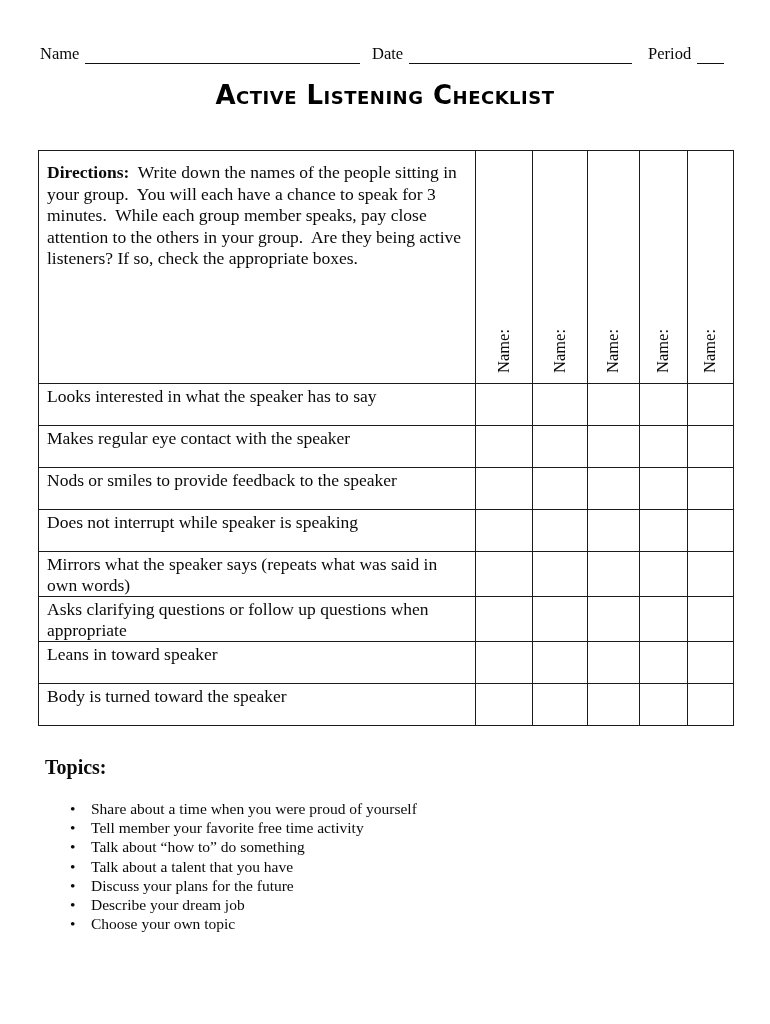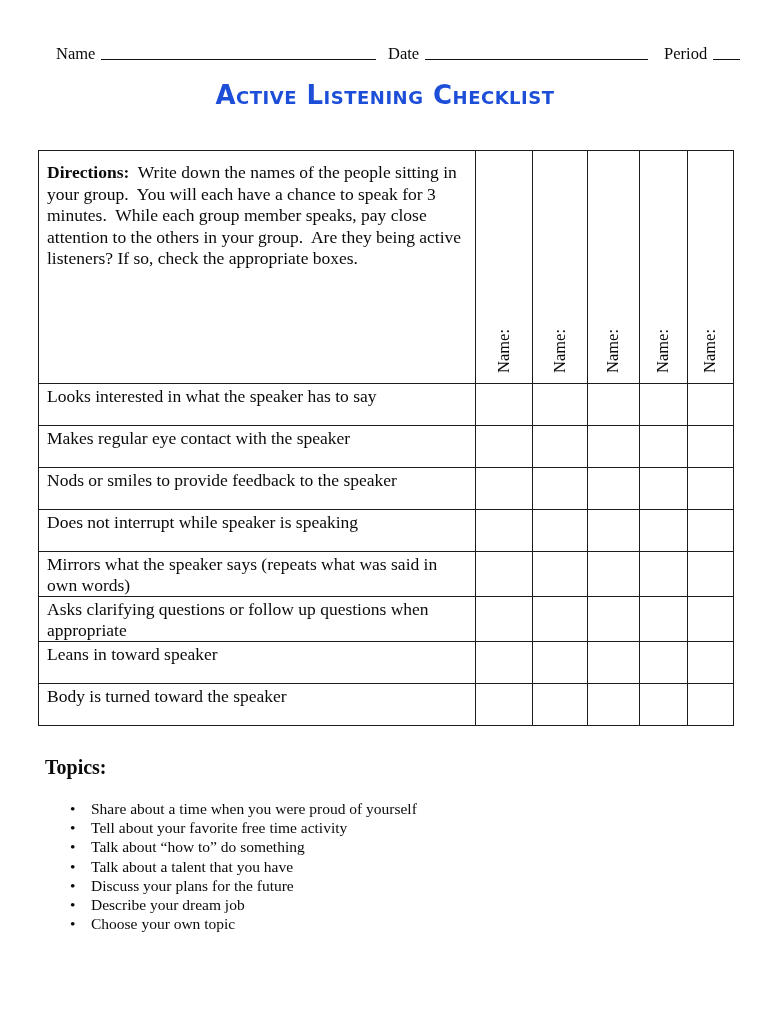--- a/index.html
+++ b/index.html
@@ -18,24 +18,23 @@
     margin: 0 auto;
   }
 
   
   .form-header {
     position: absolute;
     top: 44px;
     left: 40px;
     width: 684px;
     display: flex;
-    align-items: flex-start;
+    align-items: center;
     font-size: 16.5px;
     white-space: nowrap;
-    margin-left: 16px;
   }
   .blank {
     display: inline-block;
     border-bottom: 1.5px solid #111;
     height: 12px;
     position: relative;
     top: 3px;
   }
   .name-blank   { width: 276px; margin-left: 6px; }
   .date-label   { margin-left: 12px; }
@@ -49,21 +48,21 @@
     top: 80px;
     left: 0;
     width: 100%;
     margin: 0;
     text-align: center;
     font-family: "DejaVu Sans", sans-serif;
     font-variant: small-caps;
     font-weight: bold;
     font-size: 26px;
     letter-spacing: 0.5px;
-    color: #1d4ed8;
+    color: #000000;
   }
 
   
   table.checklist {
     position: absolute;
     top: 150px;
     left: 38px;
     width: 695px;
     border-collapse: collapse;
     table-layout: fixed;
@@ -232,21 +231,21 @@
         <td class="check"></td>
         <td class="check"></td>
       </tr>
     </tbody>
   </table>
 
   <h2 class="topics-heading">Topics:</h2>
 
   <ul class="topics-list">
     <li>Share about a time when you were proud of yourself</li>
-    <li>Tell about your favorite free time activity</li>
+    <li>Tell member your favorite free time activity</li>
     <li>Talk about “how to” do something</li>
     <li>Talk about a talent that you have</li>
     <li>Discuss your plans for the future</li>
     <li>Describe your dream job</li>
     <li>Choose your own topic</li>
   </ul>
 
 </div>
 
 </body></html>

